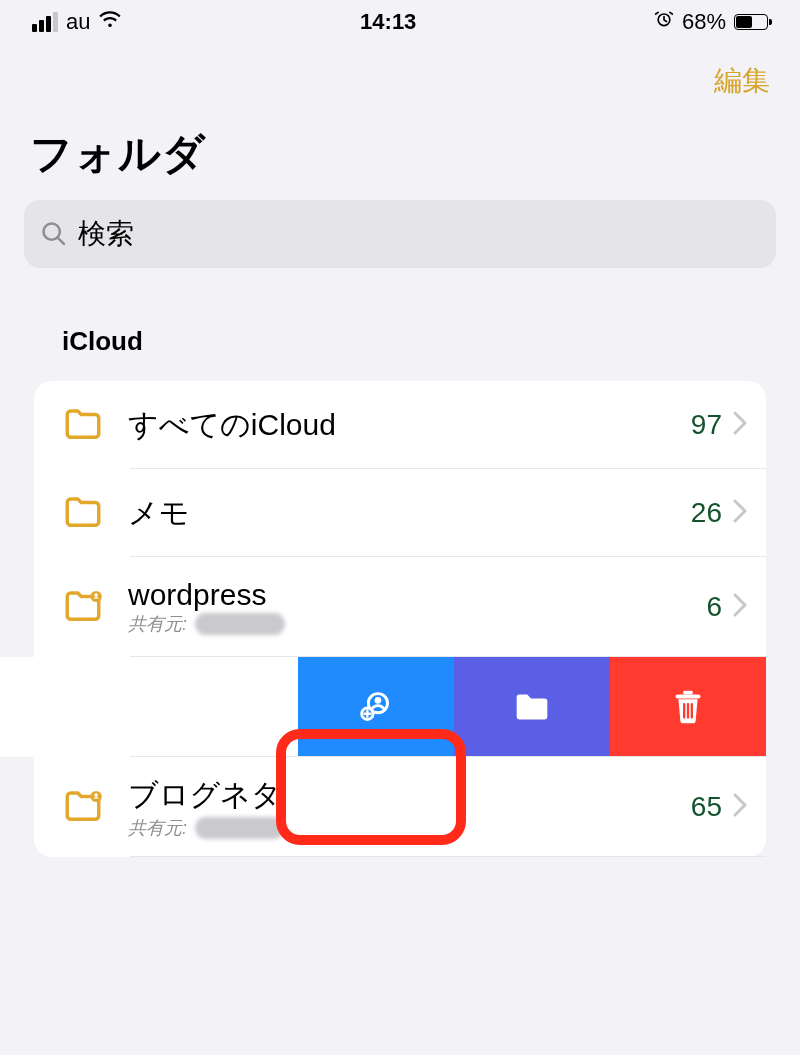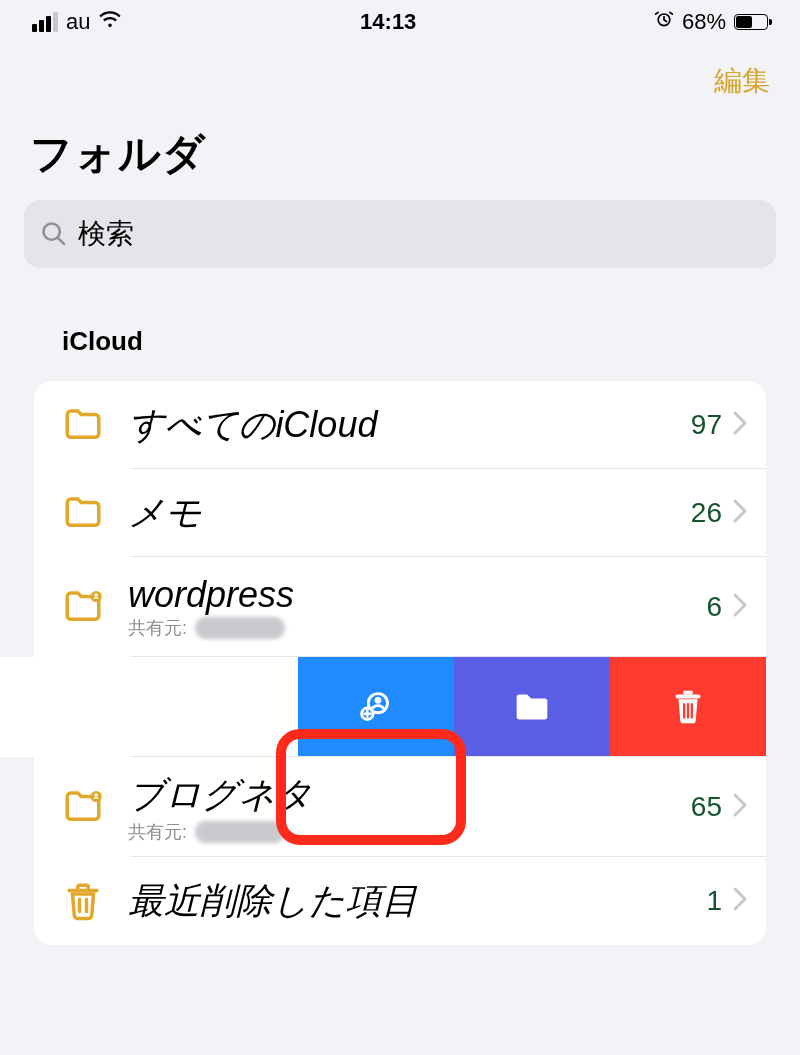--- a/index.html
+++ b/index.html
@@ -76,22 +76,22 @@
       padding: 0 18px 0 22px;
       position: relative;
     }
     .row .divider {
       position:absolute; left: 96px; right: 0; bottom: 0; height:1px; background:#e5e5ea;
     }
     .row-tall { height: 100px; }
     .row .icon { width: 54px; display:flex; justify-content:center; }
     .row .icon svg { width: 42px; height: 42px; }
     .row .labels { flex:1; padding-left: 18px; display:flex; flex-direction:column; justify-content:center; }
-    .row .label-main { font-size:36px; color:#000; font-weight:400;font-style:italic; }
-    .row .label-sub { font-size:18px; color:#8e8e93; display:flex; align-items:center; gap:4px; }
+    .row .label-main { font-size:30px; color:#000; font-weight:400; }
+    .row .label-sub { font-size:18px; color:#8e8e93; display:flex; align-items:center; gap:4px;font-style:italic; }
     .row .count { font-size:28px; color:#14532d; padding-right: 10px; }
     .chevron svg { width: 16px; height:26px; }
     .chevron path { stroke:#c7c7cc; stroke-width:3; fill:none; stroke-linecap:round; stroke-linejoin:round; }
 
     .redacted { display:inline-block; width: 90px; height: 22px; background:#c9c9ce; border-radius: 12px; filter: blur(2px); margin-left:4px; }
 
     
     .swiped-wrapper { position: relative; height: 100px; }
     .swiped-row {
       position:absolute; left: -470px; right: 470px; top:0; bottom:0;
@@ -280,31 +280,16 @@
         <span class="redacted"></span>
       </span>
     </div>
     <span class="count">65</span>
     <span class="chevron"><svg viewBox="0 0 16 26">
           <path d="M3 3l10 10L3 23"></path>
         </svg></span>
     <div class="divider"></div>
   </div>
 
-  <div class="row">
-    <span class="icon">
-      <svg viewBox="0 0 24 24">
-        <path d="M6 8h12l-1 12a2 2 0 0 1-2 2H9a2 2 0 0 1-2-2L6 8z" fill="none" stroke="#e2a82c" stroke-width="2"></path>
-        <path d="M4 6h16M10 3h4a1 1 0 0 1 1 1v2H9V4a1 1 0 0 1 1-1zM10 11v7M14 11v7" fill="none" stroke="#e2a82c" stroke-width="2" stroke-linecap="round"></path>
-      </svg>
-    </span>
-    <div class="labels">
-      <span class="label-main">最近削除した項目</span>
-    </div>
-    <span class="count">1</span>
-    <span class="chevron"><svg viewBox="0 0 16 26">
-          <path d="M3 3l10 10L3 23"></path>
-        </svg></span>
-  </div>
 
 </div>
 
 <div class="highlight-frame" style="left:276px; top:729px; width:190px; height:116px;"></div>
 
 </body></html>

